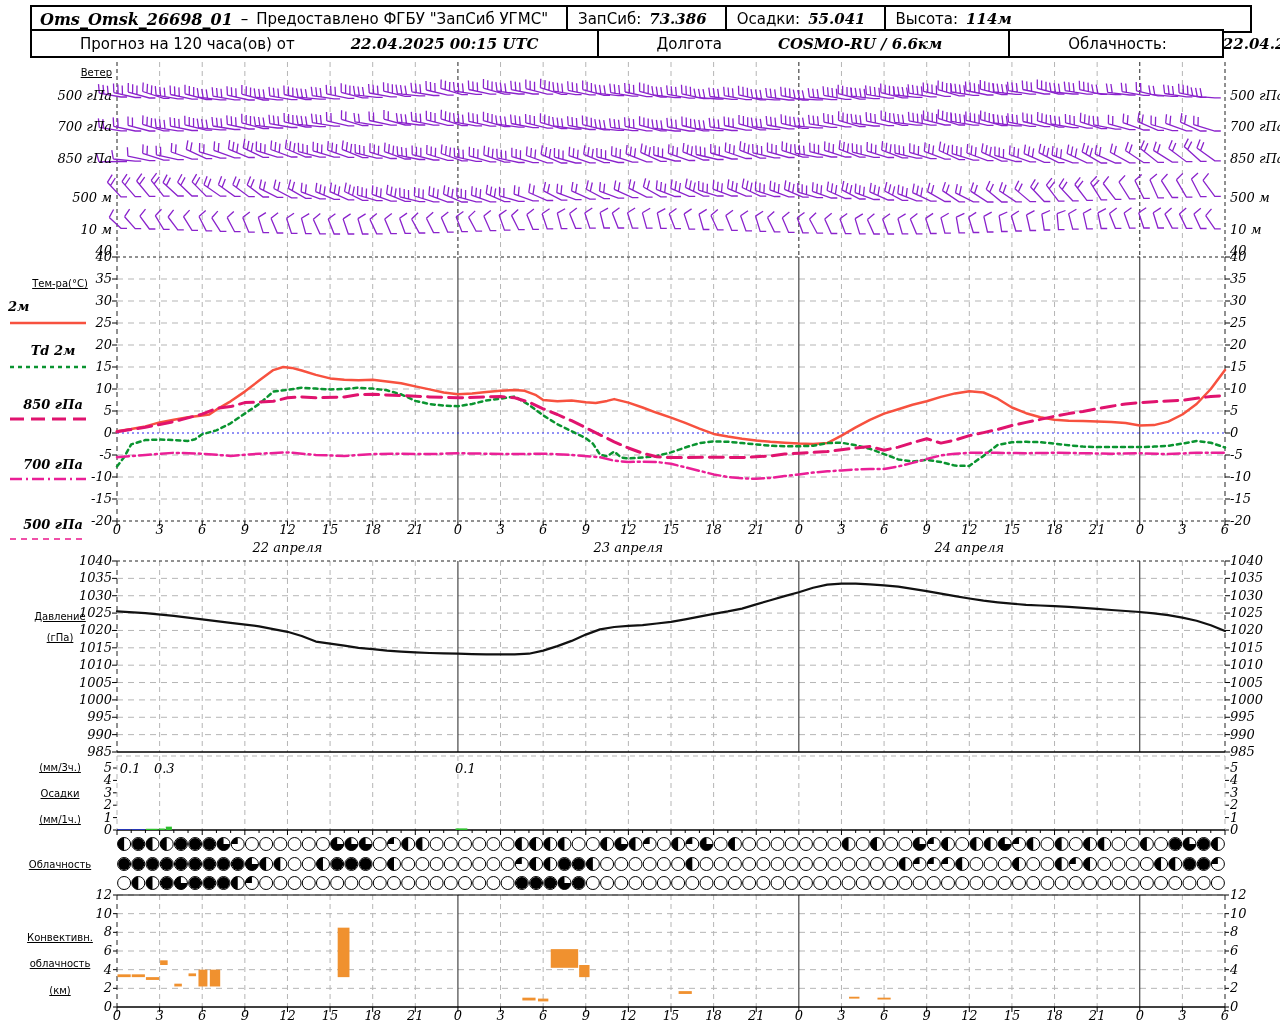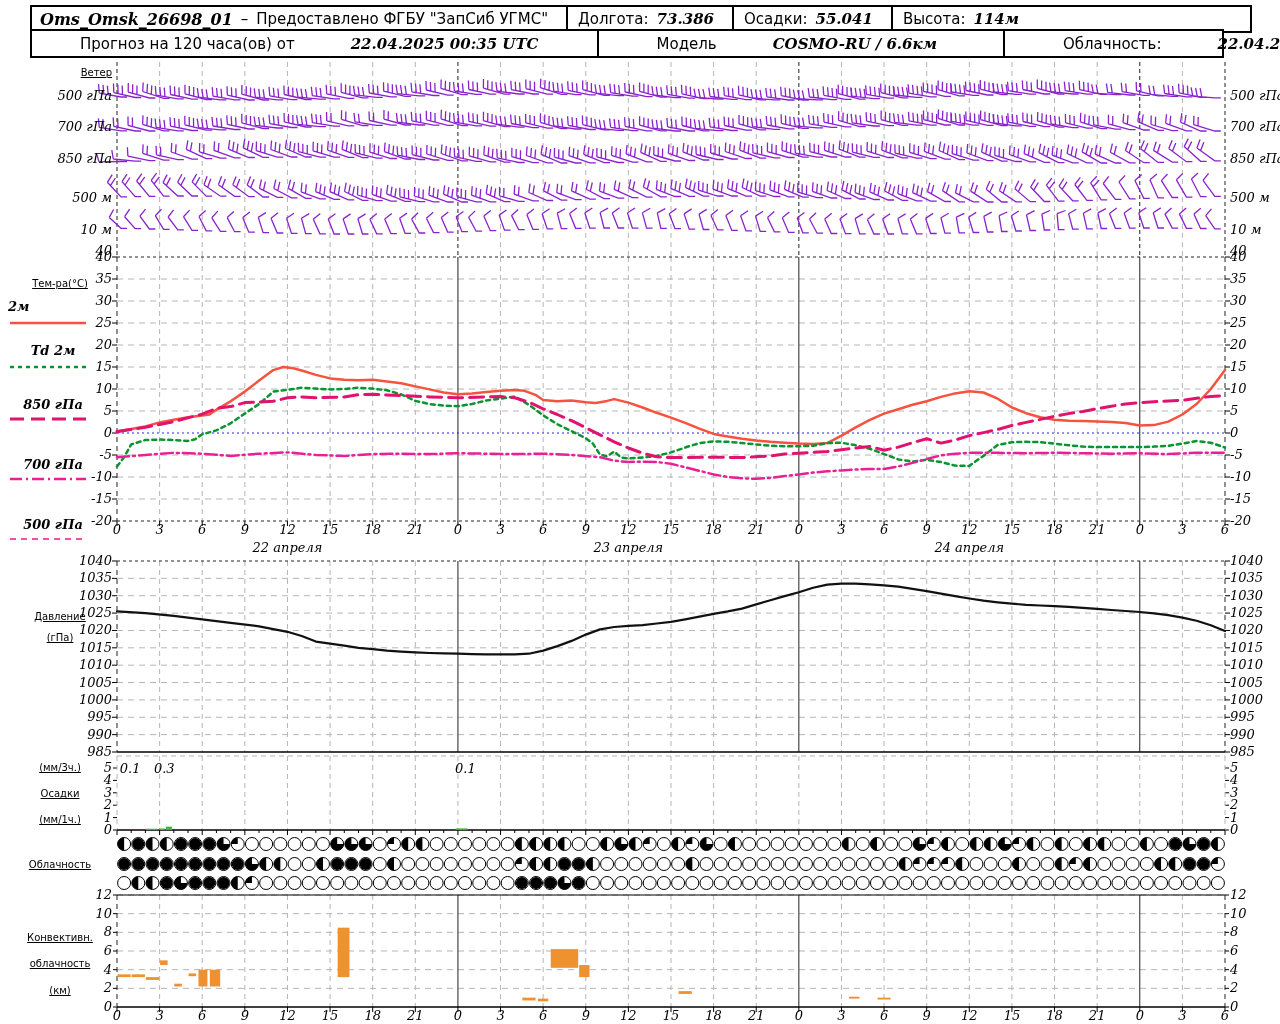--- a/index.html
+++ b/index.html
@@ -19,35 +19,35 @@
 </head>
 <body>
 
 <div id="app">
 
   <div class="hbox" style="left:30px;top:5px;width:1218px;height:24px;">
     <span class="pad bnum" style="font-size:16px;">Oms_Omsk_26698_01</span>
     <span>–</span>
     <span class="pad">Предоставлено ФГБУ "ЗапСиб УГМС"</span>
     <span class="vsep"></span>
-    <span>Долгота:</span>
+    <span>ЗапСиб:</span>
     <span class="pad bnum">73.386</span>
     <span class="vsep"></span>
     <span>Осадки:</span>
     <span class="pad bnum">55.041</span>
     <span class="vsep"></span>
     <span>Высота:</span>
     <span class="pad bnum">114м</span>
   </div>
 
   <div class="hbox" style="left:30px;top:29px;width:1190px;height:25px;gap:48px;">
     <span class="pad" style="margin-left:40px;">Прогноз на 120 часа(ов) от</span>
-    <span class="bnum">22.04.2025 00:35 UTC</span>
+    <span class="bnum">22.04.2025 00:15 UTC</span>
     <span class="vsep"></span>
-    <span>Модель</span>
+    <span>Долгота</span>
     <span class="pad bnum">COSMO-RU / 6.6км</span>
     <span class="vsep"></span>
     <span>Облачность:</span>
     <span class="pad bnum">22.04.2025 04:42 UTC</span>
   </div>
 
   <svg id="cv" width="1280" height="1024">
       <line x1="117" y1="62" x2="117" y2="257" stroke="#222" stroke-width="1" stroke-dasharray="4 3"></line>
       <line x1="159.6153846153846" y1="62" x2="159.6153846153846" y2="257" stroke="#b5b5b5" stroke-width="1" stroke-dasharray="5 4"></line>
       <line x1="202.23076923076923" y1="62" x2="202.23076923076923" y2="257" stroke="#b5b5b5" stroke-width="1" stroke-dasharray="5 4"></line>

